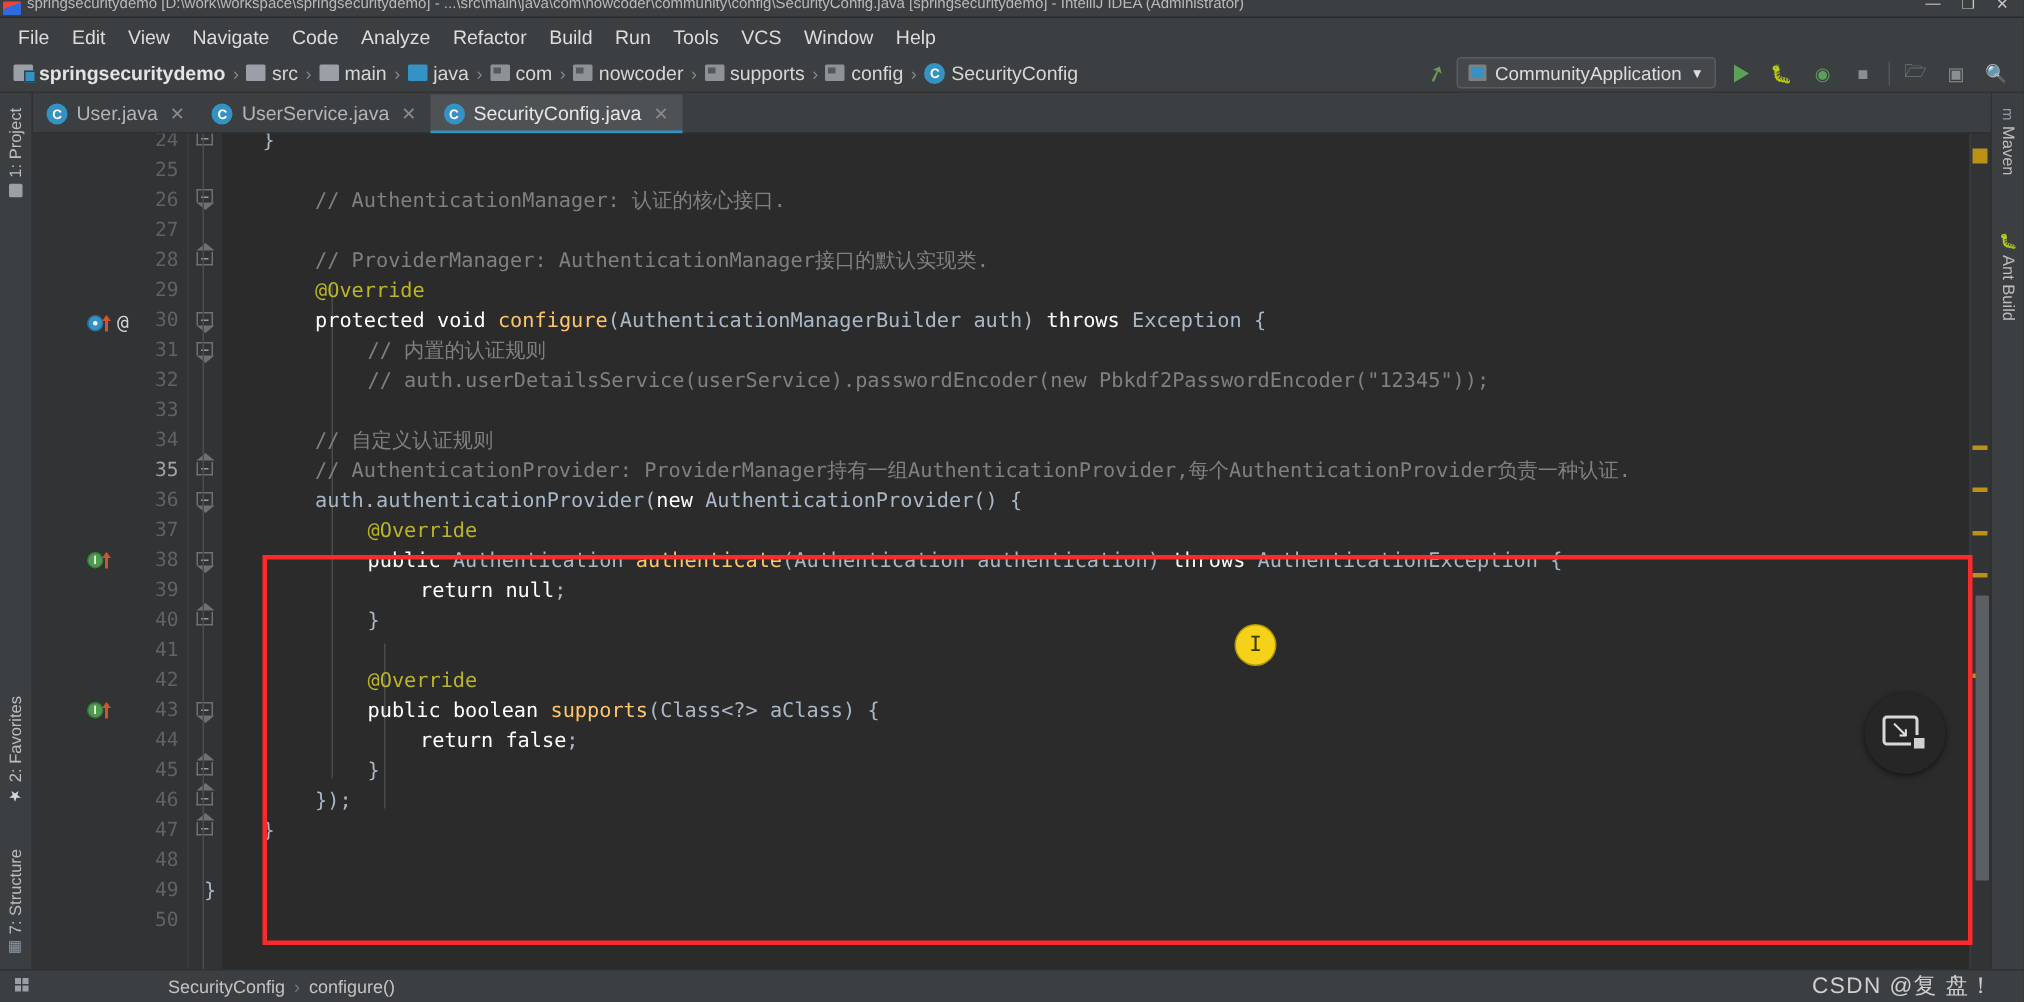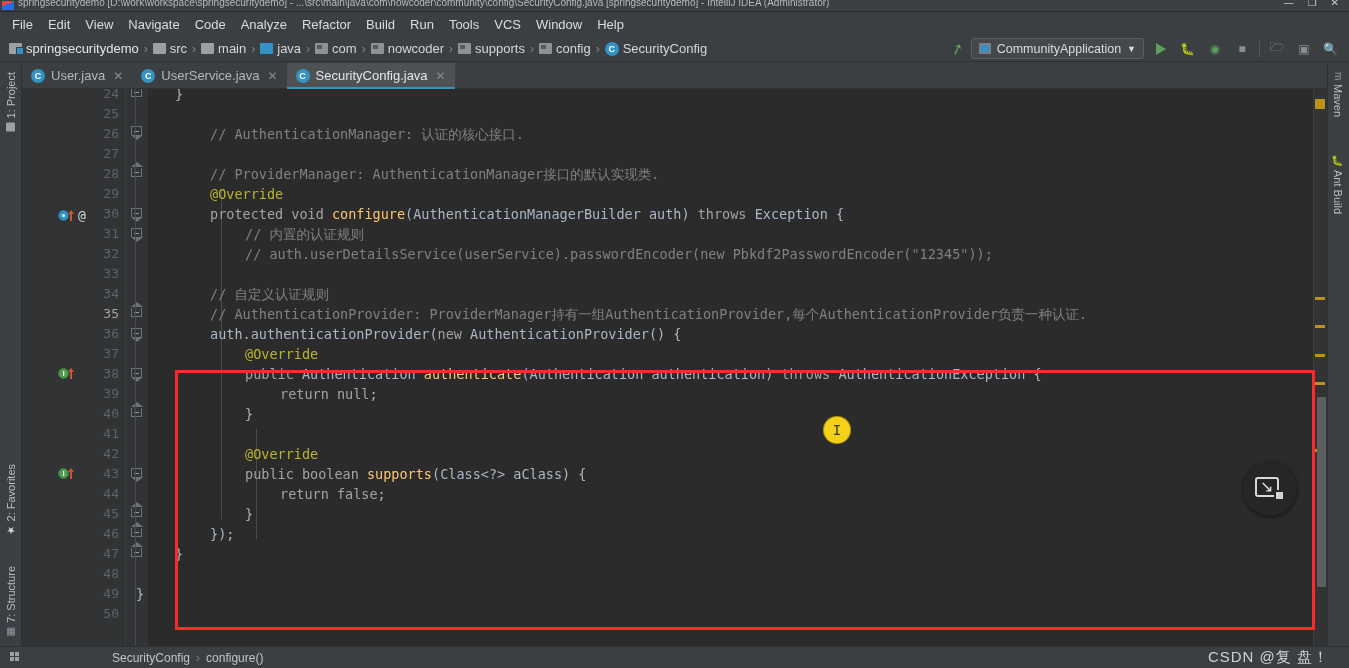--- a/index.html
+++ b/index.html
@@ -43,21 +43,21 @@
   }
 
   
   #navbar {
     position: absolute; left: 0; top: 36px; width: 1349px; height: 26px;
     background: #3c3f41; display: flex; align-items: center; padding-left: 6px;
     border-bottom: 1px solid #323232;
   }
   #navbar .crumb { display: flex; align-items: center; gap: 4px; padding: 1px 3px;
     white-space: nowrap; font-size: 13px; color: #d6d6d6; }
-  #navbar .crumb.bold { font-weight: normal; color: #e4e4e4; }
+  #navbar .crumb.bold { font-weight: bold; color: #e4e4e4; }
   #navbar .sep { color: #888; margin: 0 2px; font-size: 12px; }
   .fold {
     width: 13px; height: 11px; border-radius: 1px 1px 1px 1px; flex: 0 0 auto;
     background: #9aa0a6; position: relative;
   }
   .fold.blue { background: #3592c4; }
   .fold.proj { background: #9aa0a6; }
   .fold.pkg { background: #8e9297; }
   .fold.pkg::after {
     content:''; position:absolute; left:2px; top:2px; width:5px; height:4px;
@@ -213,21 +213,21 @@
   }
   .at-sign { color: #d8d8d8; font-size: 13px; font-family:"DejaVu Sans Mono",monospace; }
 
   
   .cl {
     position: absolute; left: 0; height: 20px; line-height: 20px;
     font-family: "DejaVu Sans Mono", monospace; font-size: 13.5px;
     white-space: pre; color: #a9b7c6;
   }
   .cmt { color: #808080; }
-  .kw  { color: #a3a3a3; }
+  .kw  { color: #ffffff; }
   .ann { color: #bbb529; }
   .mth { color: #ffc66d; }
   .plain { color: #a9b7c6; }
   .squig {
     text-decoration-style: wavy;
     text-decoration-color: #a9823d;
     text-underline-offset: 2px;
   }
 
   .curline {

